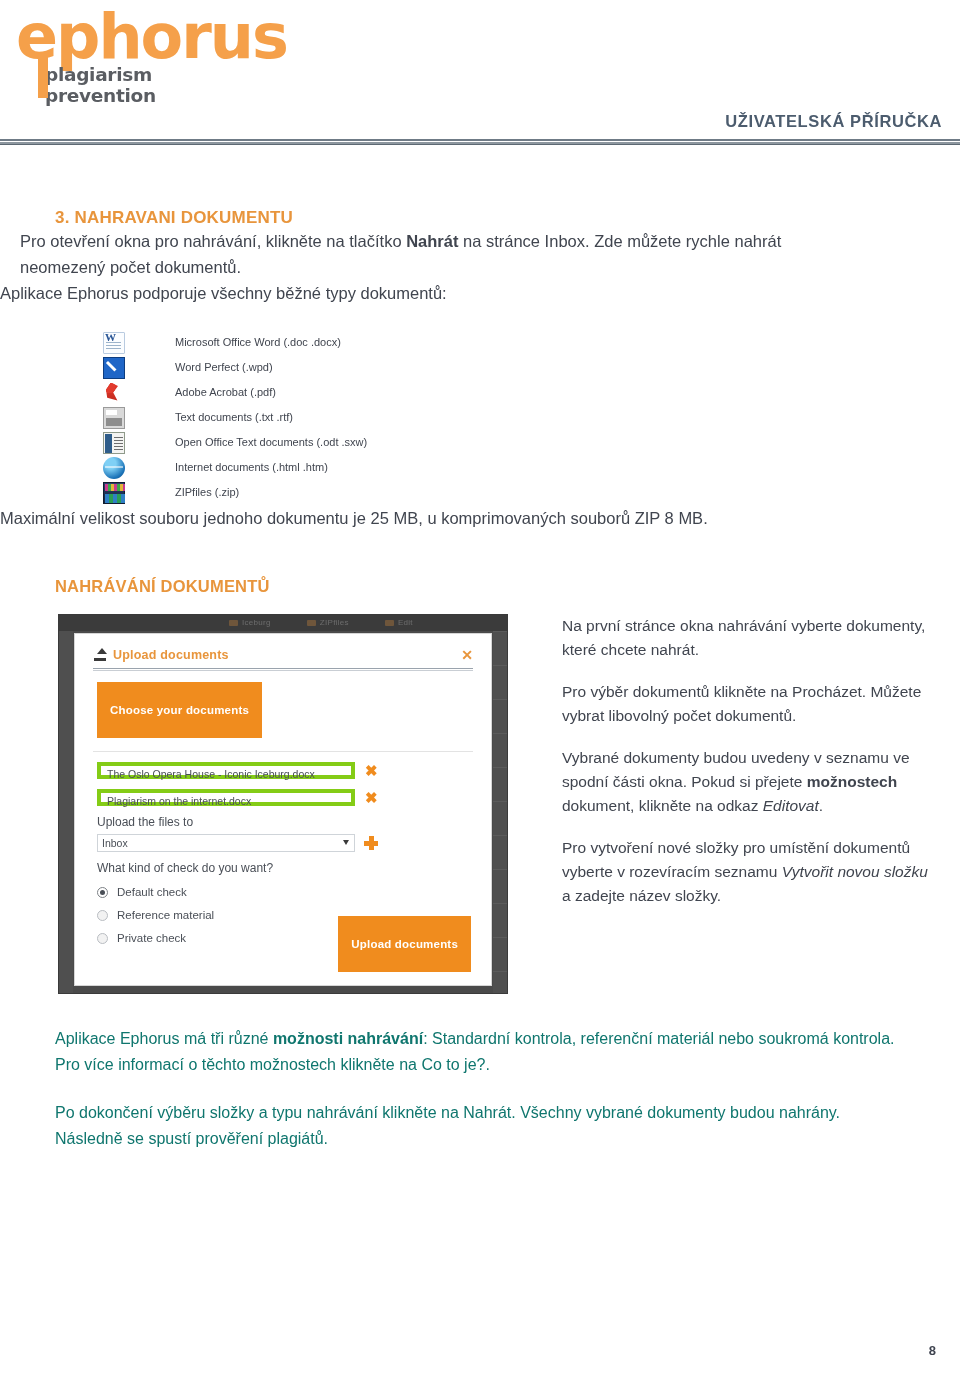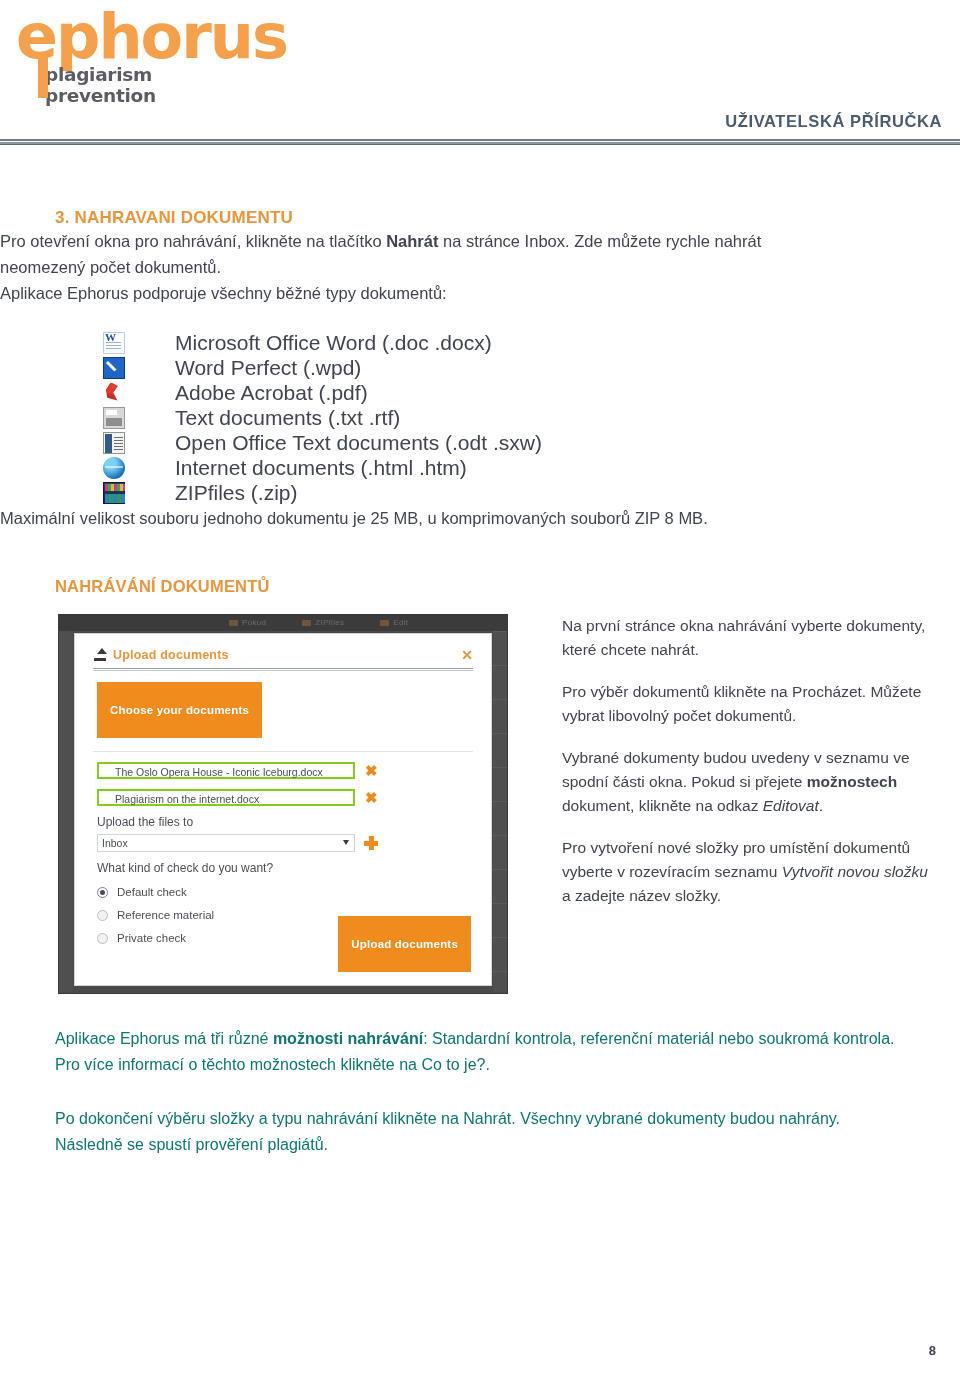--- a/index.html
+++ b/index.html
@@ -88,20 +88,21 @@
   }
   p.body-text {
     margin: 0;
     font-size: 16.5px;
     line-height: 26px;
     color: #40454f;
   }
   .intro {
     margin: 26px 0 0 55px;
     width: 820px;
+    padding-left: 20px;
   }
   .supports {
     margin: 32px 0 0 97px;
   }
 
   
   .filetypes {
     margin: 24px 0 0 103px;
     position: relative;
   }
@@ -110,21 +111,21 @@
     align-items: center;
     height: 25px;
   }
   .ft-icon {
     width: 22px; height: 22px;
     margin-right: 50px;
     position: relative;
     flex: none;
   }
   .ft-label {
-    font-size: 21px;
+    font-size: 11px;
     color: #40454f;
     line-height: 25px;
     white-space: nowrap;
   }
 
   
   .ic-word { background:#fbfdff; border:1px solid #b9cbe0; border-radius:1px; }
   .ic-word::after{ content:"W"; position:absolute; top:-2px; left:1px; font-size:11px;
      font-weight:700; color:#2b5797; font-family:"Liberation Serif", serif;}
   .ic-word::before{ content:""; position:absolute; left:2px; top:9px; width:15px; height:9px;
@@ -234,22 +235,22 @@
     border:none; font-size:11.5px; font-weight:700;
     padding:22px 13px; letter-spacing:.2px;
     font-family:"Liberation Sans", sans-serif;
     cursor:pointer;
   }
   .choose-row { margin: 11px 18px 0 22px; }
   .dlg-sep { margin: 13px 18px 0 18px; height:1px; background:#e3e3e3; }
 
   .file-row { display:flex; align-items:center; margin: 10px 0 0 22px; }
   .file-input {
-    width:258px; height:17px; border:2px solid #84cc16; background:#fff;
-    font-size:10.5px; color:#4a4f57; padding:0 16px; line-height:16px;
+    width:258px; height:17px; border:4px solid #84cc16; background:#fff;
+    font-size:10.5px; color:#4a4f57; padding:0 6px; line-height:16px;
     font-family:"Liberation Sans", sans-serif;
   }
   .x-remove {
     margin-left:10px; color:#F08C1E; font-size:15px; font-weight:700; cursor:pointer; line-height:1;
   }
   .dlg-label {
     margin: 9px 0 0 22px; font-size:12px; color:#4a4f57;
   }
   .select-row { display:flex; align-items:center; margin: 5px 8px 0 22px; }
   .dlg-select {
@@ -286,21 +287,21 @@
     position:absolute; left:562px; top:0; width:370px;
   }
   .side-text p {
     margin:0 0 0 0; font-size:15.5px; line-height:24px; color:#40454f;
   }
   .side-text p + p { margin-top: 18px; }
 
   
   .tail { margin: 22px 0 0 55px; width: 845px; }
   .tail p { margin:0; font-size:16px; line-height:26px; color:#0f766e; }
-  .tail p + p { margin-top: 28px; }
+  .tail p + p { margin-top: 22px; }
 
   .page-number {
     position:absolute; right: 24px; bottom: 22px;
     font-size: 13px; font-weight:700; color:#3f4450;
   }
 
   b { font-weight: 700; }
   i { font-style: italic; }
 </style>
 </head>
@@ -362,21 +363,21 @@
 
   <p class="body-text maxsize">Maximální velikost souboru jednoho dokumentu je 25 MB, u komprimovaných souborů ZIP 8 MB.</p>
 
   <h3 class="sub-heading">NAHRÁVÁNÍ DOKUMENTŮ</h3>
 
   <div class="shot-area">
 
     <div class="screenshot">
       <div class="shot-topbar">
         <div class="fade-menu">
-          <span>Pokud</span>
+          <span>Iceburg</span>
           <span>ZIPfiles</span>
           <span>Edit</span>
         </div>
       </div>
       <div class="shot-sidecol"></div>
       <div class="shot-rightcol"></div>
 
       <div class="dialog">
         <div class="dlg-title-row">
           <span class="dlg-upload-icon"></span>

